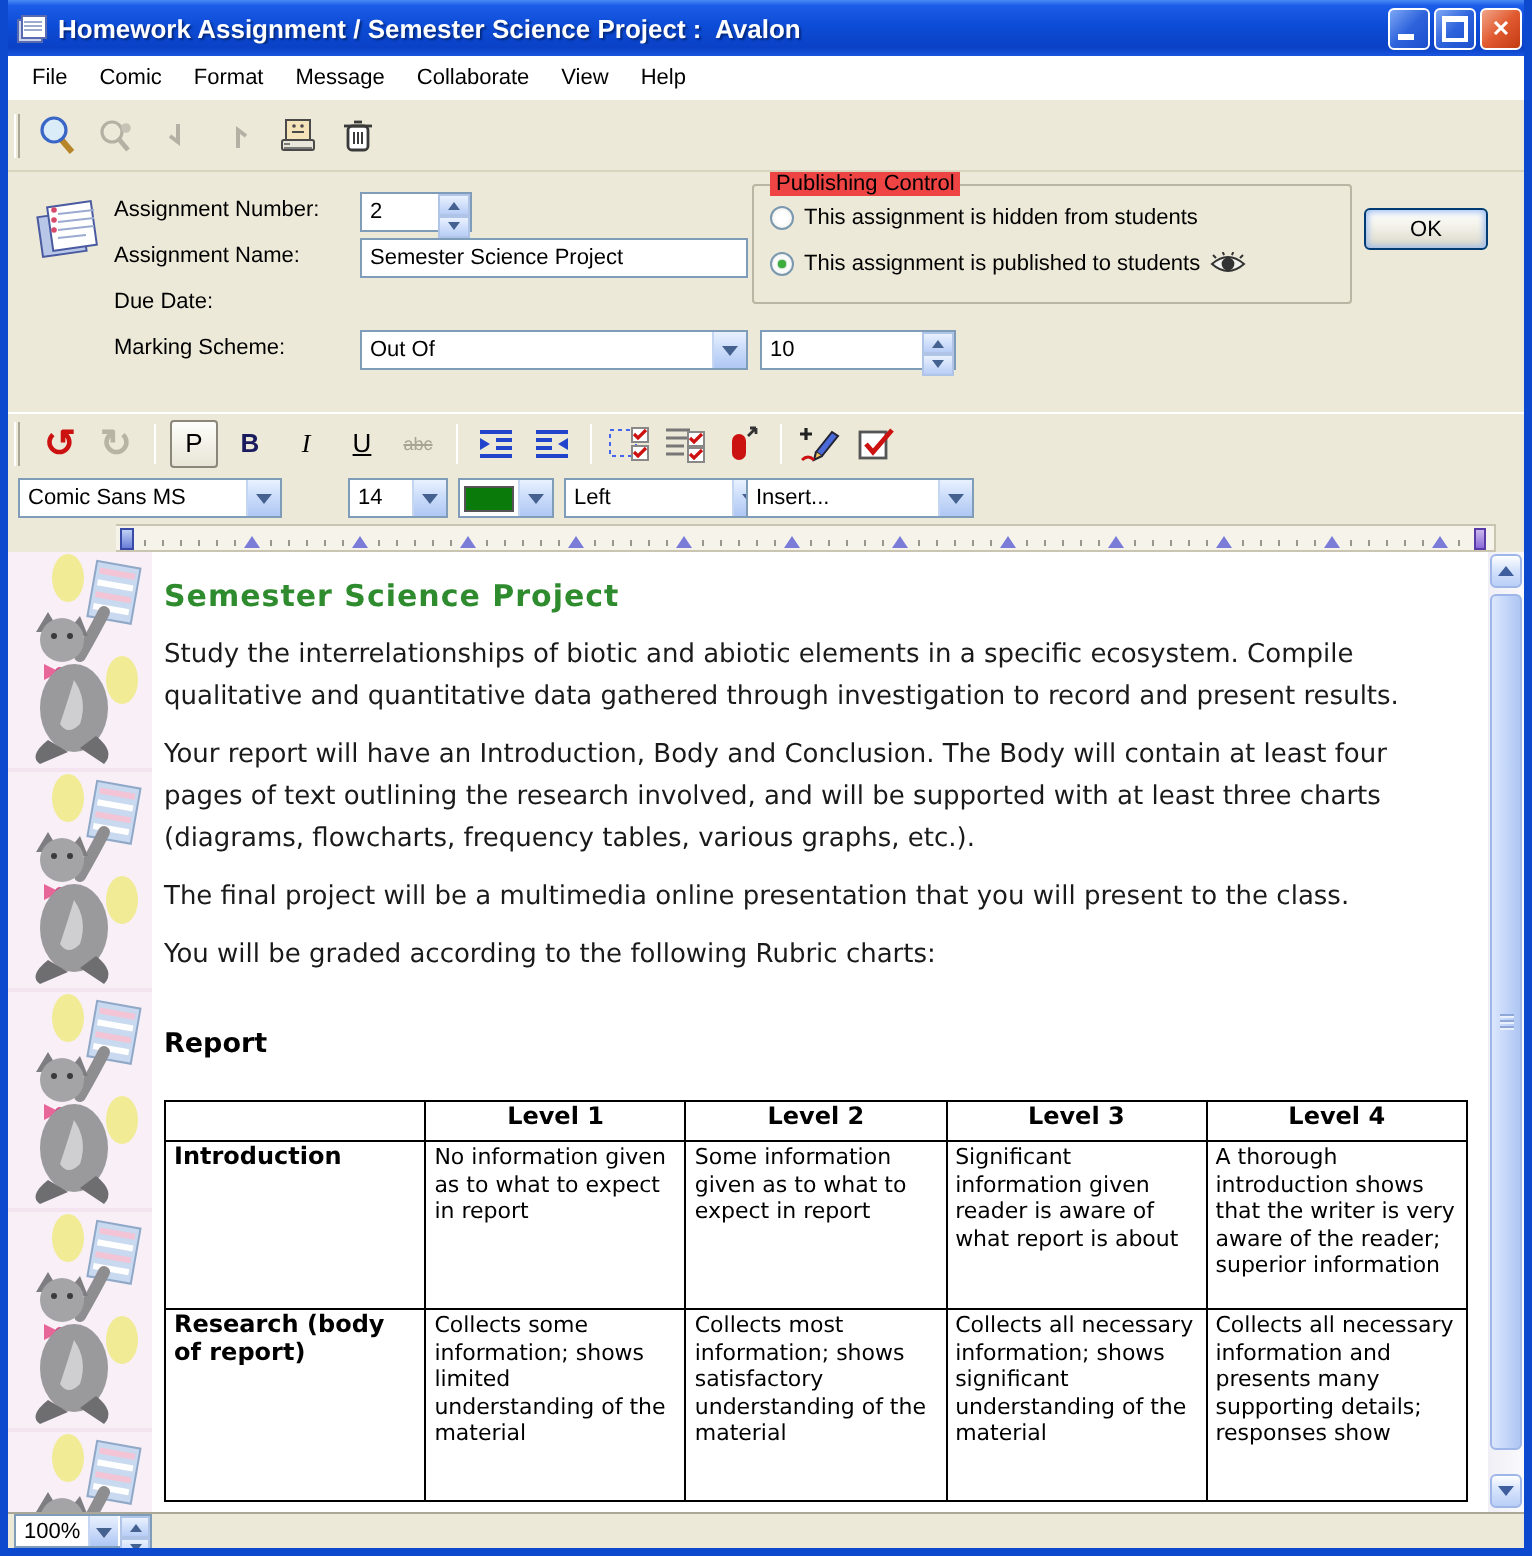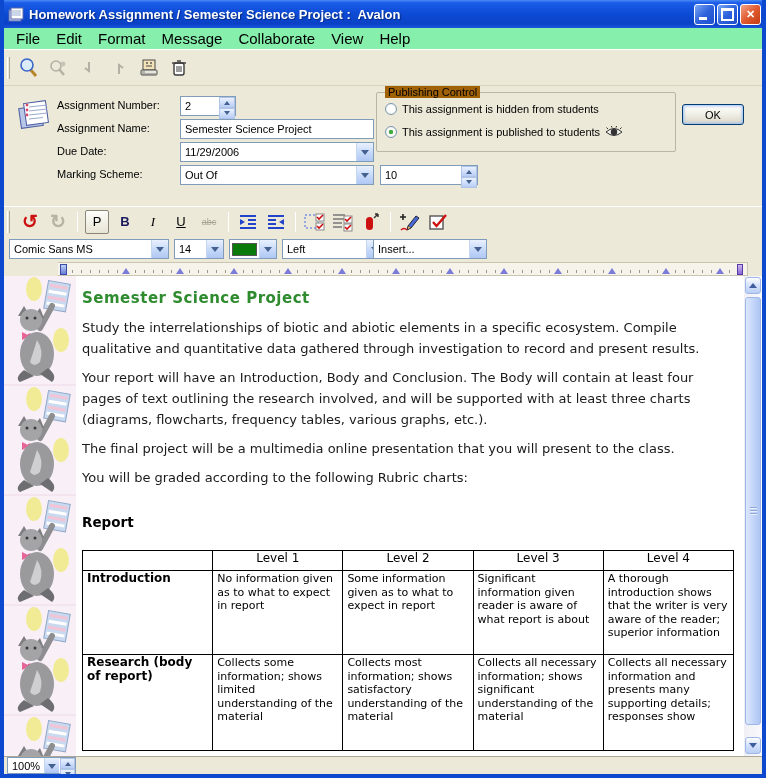--- a/index.html
+++ b/index.html
@@ -17,22 +17,22 @@
   .titlebar .title { color:#fff; font-weight:bold; font-size:13px; text-shadow:1px 1px 1px #042A7E; white-space:pre; flex:1; overflow:hidden; }
   .winbtn { width:21px; height:21px; border:1px solid #fff; border-radius:3px; margin-left:2px;
     display:flex; align-items:center; justify-content:center; position:relative; flex:none; }
   .winbtn.min, .winbtn.max { background:linear-gradient(135deg,#7DA7F5 0%,#2E63DC 50%,#1C4ECC 100%); }
   .winbtn.close { background:linear-gradient(135deg,#F2A488 0%,#E05A30 50%,#C23A12 100%); }
   .winbtn.min::after { content:''; position:absolute; left:4px; bottom:4px; width:8px; height:3px; background:#fff; }
   .winbtn.max::after { content:''; width:9px; height:8px; border:2px solid #fff; border-top-width:3px; }
   .winbtn.close::after { content:'\2715'; color:#fff; font-size:11px; font-weight:bold; }
 
   
-  .menubar { position:absolute; left:0; top:28px; width:758px; height:22px; background:#86efac;
-    display:flex; align-items:center; padding-left:4px; border-bottom:1px solid #fff; font-size:15px; color:#000; }
+  .menubar { position:absolute; left:0; top:28px; width:758px; height:22px; background:#ffffff;
+    display:flex; align-items:center; padding-left:4px; border-bottom:1px solid #fff; font-size:11px; color:#000; }
   .menu-item { padding:3px 8px; }
 
   
   .toolbar { position:absolute; left:0; top:51px; width:758px; height:35px; background:#ECE9D8;
     display:flex; align-items:center; border-bottom:1px solid #D8D4BE; }
   .grip { width:3px; height:22px; border-left:1px solid #fff; border-right:1px solid #ACA899; margin:0 6px 0 3px; }
   .tbtn { width:26px; height:26px; display:flex; align-items:center; justify-content:center; margin-right:4px; }
 
   
   .formpanel { position:absolute; left:0; top:87px; width:758px; height:119px; background:#ECE9D8; font-size:11px; }
@@ -43,21 +43,21 @@
   .ctl .arrow { margin-left:auto; width:17px; height:18px; background:linear-gradient(#E9F1FE,#CCDDFA 45%,#AFC7F4);
          border-left:1px solid #C5D6F2; display:flex; align-items:center; justify-content:center; }
   .ctl .arrow::after { content:''; border:4px solid transparent; border-top:5px solid #44618F; margin-top:5px; }
   .spin { margin-left:auto; width:16px; height:18px; display:flex; flex-direction:column; }
   .spin b { flex:1; background:linear-gradient(#E9F1FE,#B8CDF6); border:1px solid #B0C4E8; display:flex; align-items:center; justify-content:center; }
   .spin b::after { content:''; border:3px solid transparent; }
   .spin b.up::after { border-bottom:4px solid #44618F; margin-bottom:2px; }
   .spin b.dn::after { border-top:4px solid #44618F; margin-top:2px; }
 
   .groupbox { position:absolute; left:372px; top:5px; width:300px; height:60px; border:1px solid #B9B6A3; border-radius:2px; }
-  .groupbox .legend { position:absolute; left:8px; top:-7px; background:#a16207; padding:0 3px; font-size:11px; }
+  .groupbox .legend { position:absolute; left:8px; top:-7px; background:#ef4444; padding:0 3px; font-size:11px; }
   .radio-row { position:absolute; left:8px; display:flex; align-items:center; gap:5px; font-size:11px; }
   .radio { width:12px; height:12px; border:1px solid #7A98AF; border-radius:50%;
            background:radial-gradient(#fff 40%,#E8E8E4); position:relative; flex:none; }
   .radio.sel::after { content:''; position:absolute; left:3px; top:3px; width:4px; height:4px; border-radius:50%; background:#3DAE3D; box-shadow:0 0 1px #1E7C1E; }
 
   .btn-ok { position:absolute; left:678px; top:17px; width:62px; height:21px; border:1px solid #003C74; border-radius:3px;
     background:linear-gradient(#FFFFFF,#F2F1E8 45%,#D9D6C6); box-shadow:inset 0 0 3px 1px #9DBDF0;
     display:flex; align-items:center; justify-content:center; font-size:11px; }
 
   
@@ -89,21 +89,21 @@
   .docarea { position:absolute; left:0; top:276px; width:758px; height:480px; background:#fff; display:flex; overflow:hidden; }
   .decostrip { width:72px; flex:none; overflow:hidden; background:#F9F0F7; }
   .doccontent { width:668px; flex:none; padding:10px 10px 0 6px; color:#1A1A1A;
     font-family:"DejaVu Sans", sans-serif; font-size:13px; line-height:21px; overflow:hidden; }
   .doccontent h1 { color:#2E8B2E; font-size:15px; letter-spacing:0.5px; margin:2px 0 0 0; font-weight:bold; }
   .doccontent p { margin:8px 0 0 0; }
   .report-h { margin-top:24px; font-weight:bold; font-size:13.5px; color:#000; }
   table.rubric { border-collapse:collapse; margin-top:17px; width:652px; table-layout:fixed;
     font-family:"DejaVu Sans", sans-serif; font-size:11px; line-height:13.5px; color:#000; }
   table.rubric th, table.rubric td { border:1px solid #000; vertical-align:top; padding:1px 4px 2px 4px; }
-  table.rubric th { font-size:12px; height:20px; text-align:center; font-weight:normal; }
+  table.rubric th { font-size:12px; height:20px; text-align:center; font-weight:bold; }
   table.rubric td.rowhead { font-weight:bold; font-size:12px; }
   table.rubric tr.r1 td { height:84px; }
   table.rubric tr.r2 td { height:96px; }
 
   
   .vscroll { width:18px; flex:none; background:linear-gradient(90deg,#F0EFF5,#FAFAFD); position:relative; }
   .sbtn { position:absolute; left:1px; width:16px; height:17px; border:1px solid #9EB6E8; border-radius:3px;
     background:linear-gradient(#FDFEFF,#D3E1FB 50%,#BACFF6); display:flex; align-items:center; justify-content:center; }
   .sbtn.up { top:1px; } .sbtn.down { bottom:2px; }
   .sbtn::after { content:''; border:4px solid transparent; }
@@ -138,21 +138,21 @@
       <path d="M5 6 h9 M5 8 h9 M5 10 h9" stroke="#9AAAD0" stroke-width="1"></path>
     </svg>
     <span class="title">Homework Assignment / Semester Science Project :  Avalon</span>
     <div class="winbtn min"></div>
     <div class="winbtn max"></div>
     <div class="winbtn close"></div>
   </div>
 
   <div class="menubar">
       <span class="menu-item">File</span>
-      <span class="menu-item">Edit</span>
+      <span class="menu-item">Comic</span>
       <span class="menu-item">Format</span>
       <span class="menu-item">Message</span>
       <span class="menu-item">Collaborate</span>
       <span class="menu-item">View</span>
       <span class="menu-item">Help</span>
     </div>
 
   <div class="toolbar">
     <div class="grip"></div>
     <div class="tbtn">
@@ -216,24 +216,20 @@
           <b class="dn"></b>
         </span>
     </div>
 
     <span class="flabel" style="top:35px">Assignment Name:</span>
     <div class="ctl" style="left:176px; top:32px; width:194px">
       <span>Semester Science Project</span>
     </div>
 
     <span class="flabel" style="top:58px">Due Date:</span>
-    <div class="ctl" style="left:176px; top:55px; width:194px">
-      <span>11/29/2006</span>
-      <span class="arrow"></span>
-    </div>
 
     <span class="flabel" style="top:81px">Marking Scheme:</span>
     <div class="ctl" style="left:176px; top:78px; width:194px">
       <span>Out Of</span>
       <span class="arrow"></span>
     </div>
     <div class="ctl" style="left:376px; top:78px; width:98px">
       <span>10</span>
       <span class="spin">
           <b class="up"></b>
@@ -336,21 +332,21 @@
     </div>
     <div class="ebtn">
       <svg width="20" height="20" viewBox="0 0 20 20">
         <rect x="2" y="4" width="13" height="13" fill="#fff" stroke="#555" stroke-width="1.4"></rect>
         <path d="M5 10 l3.5 4 L18 3" stroke="#CC1111" stroke-width="2.4" fill="none"></path>
       </svg>
     </div>
   </div>
 
   <div class="fontrow">
-    <div class="ctl" style="left:5px; top:2px; width:160px">
+    <div class="ctl" style="left:5px; top:2px; width:132px">
       <span>Comic Sans MS</span>
       <span class="arrow"></span>
     </div>
     <div class="ctl" style="left:170px; top:2px; width:50px">
       <span>14</span>
       <span class="arrow"></span>
     </div>
     <div class="ctl" style="left:225px; top:2px; width:48px; padding-left:2px">
       <span class="swatch"></span>
       <span class="arrow"></span>

